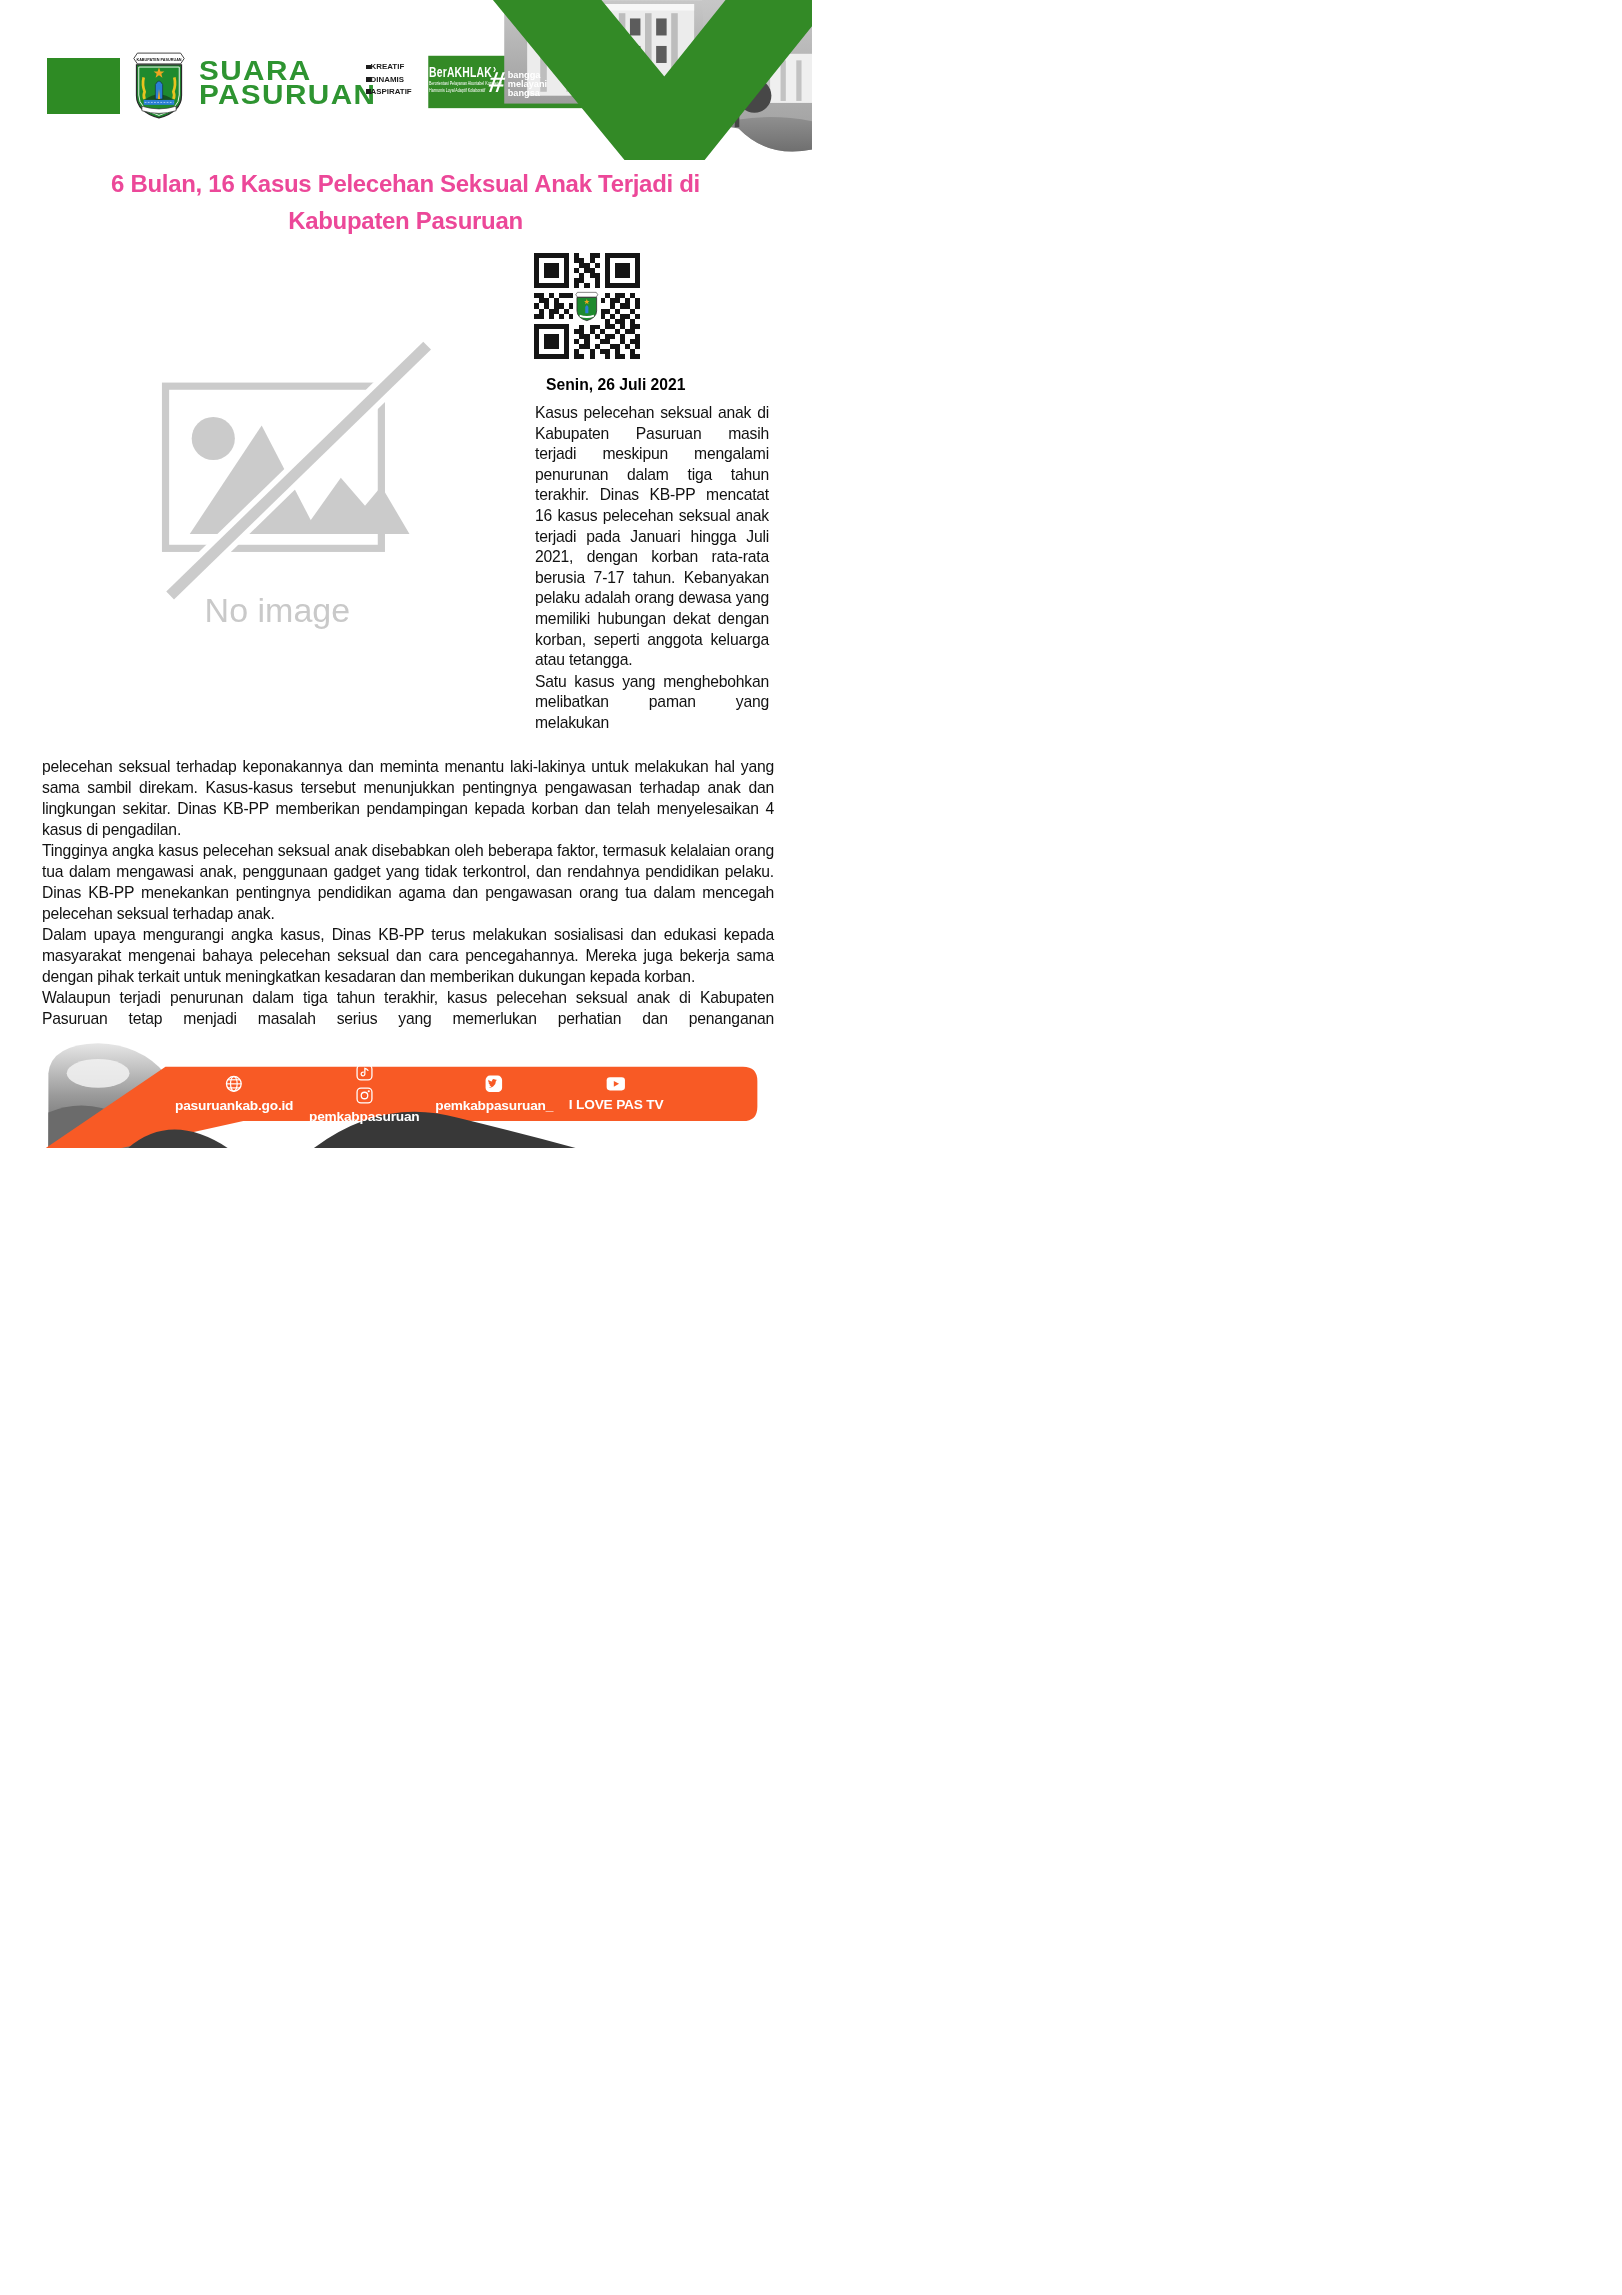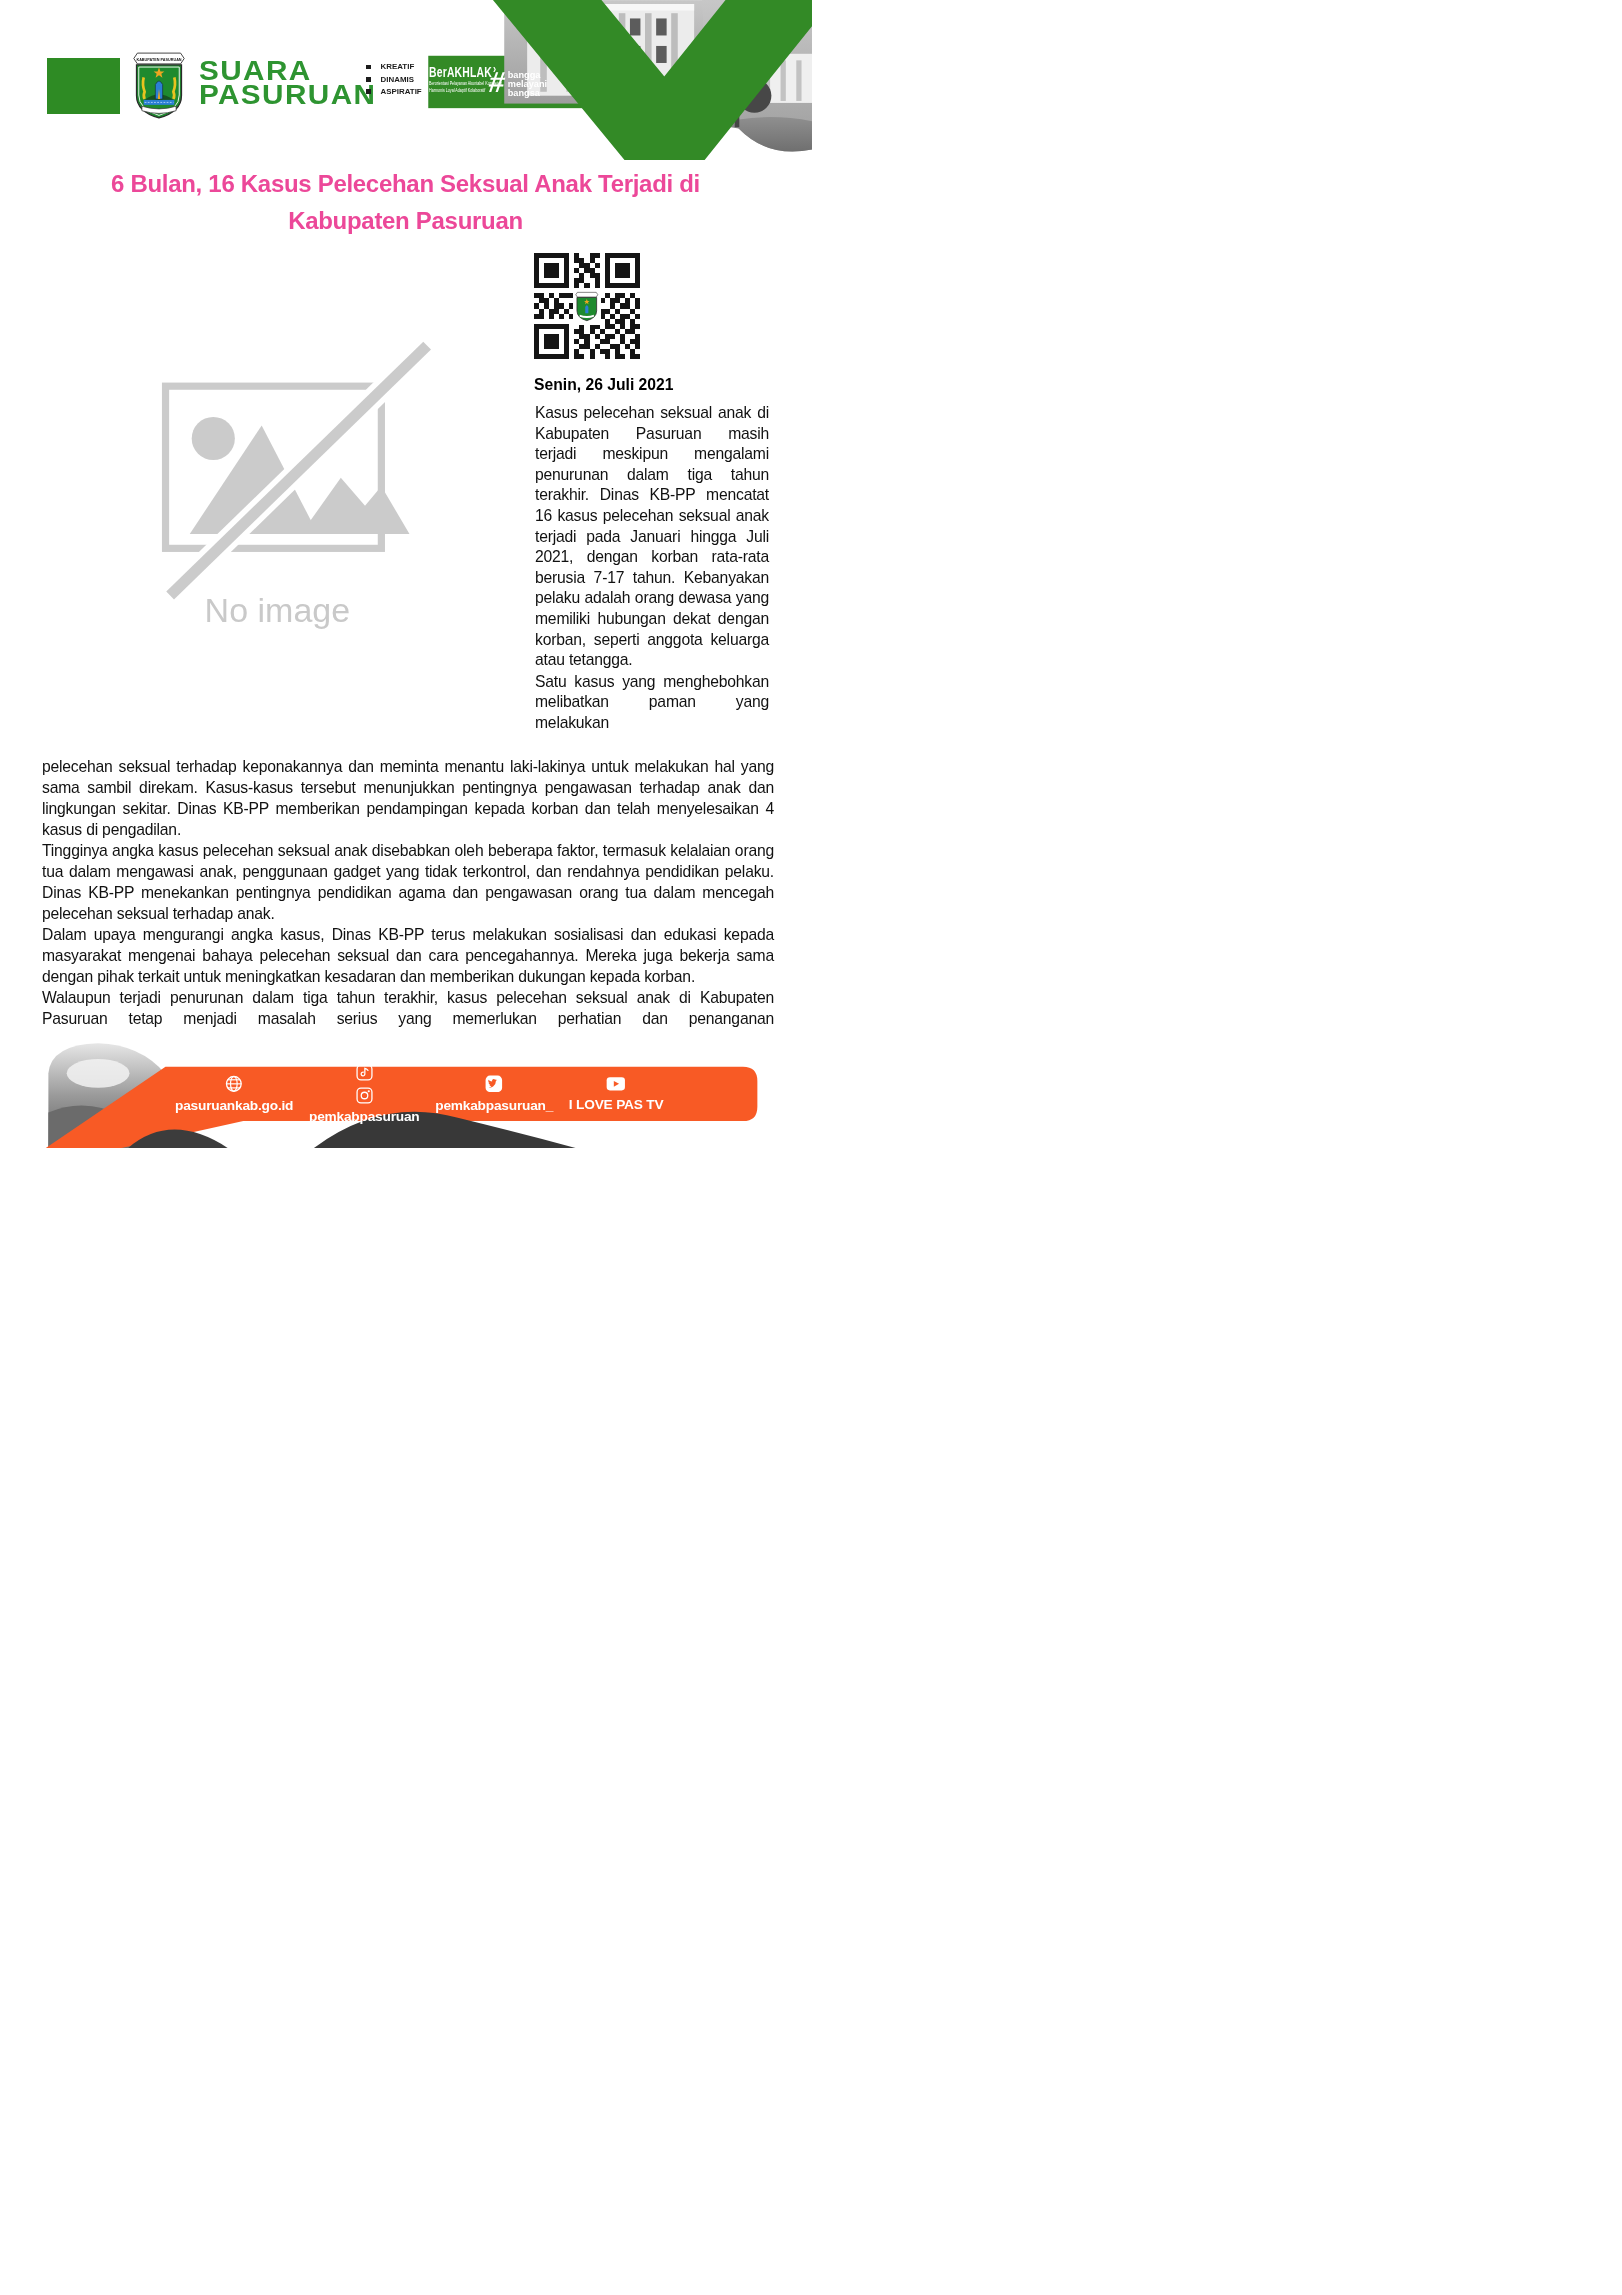--- a/index.html
+++ b/index.html
@@ -6,41 +6,41 @@
   .page{position:relative;width:811px;height:1148px;background:#fff;overflow:hidden;
         font-family:"Liberation Sans",sans-serif;color:#111;padding-left:38px;}
   .abs{position:absolute;}
 
   
   .green-rect{left:47px;top:58px;width:73px;height:56px;background:#2E8B24;}
   .crest{left:132px;top:52px;width:54px;height:67px;}
   .brand{left:199px;top:59px;color:#2E9431;font-weight:bold;transform:scaleX(1.08);transform-origin:left top;}
   .brand-line{font-size:27.5px;line-height:24px;letter-spacing:1.3px;white-space:nowrap;}
   .taglines{left:366px;top:62px;font-size:7.9px;font-weight:bold;color:#1c1c1c;}
-  .tagline-row{display:flex;align-items:center;gap:10px;height:9.8px;margin-bottom:2.6px;}
+  .tagline-row{display:flex;align-items:center;gap:0;height:9.8px;margin-bottom:2.6px;}
   .sq{width:4.6px;height:4.6px;background:#1c1c1c;display:inline-block;}
   .hero{left:406px;top:0;width:406px;height:160px;}
   .berakhlak{left:429px;top:64px;width:118px;color:#fff;}
   .ba-title{font-size:14.4px;font-weight:bold;transform:scaleX(.72);transform-origin:left;white-space:nowrap;letter-spacing:0.3px;}
   .ba-title .chev{font-size:13px;position:relative;top:-3.9px;left:1.3px;}
   .ba-sub{font-size:4.6px;transform:scaleX(.8);transform-origin:left;white-space:nowrap;margin-top:1.3px;}
   .bangga{left:489px;top:69px;display:flex;color:#fff;align-items:flex-start;}
   .hash{font-size:29px;font-weight:bold;line-height:26px;transform:skewX(-8deg);}
   .bangga-lines{margin-left:2.6px;font-weight:bold;font-size:9.2px;line-height:8.8px;margin-top:2px;}
 
   
   .title{left:0;top:165px;width:811px;text-align:center;font-weight:bold;
          font-size:24px;line-height:37px;color:#ec4899;letter-spacing:-0.3px;}
   .qr-wrap{left:534px;top:253px;width:106px;height:106px;}
   .qr-grid{display:grid;grid-template-columns:repeat(21,1fr);grid-template-rows:repeat(21,1fr);
            width:106px;height:106px;}
   .qr-grid .on{background:#141414;}
   .qr-crest{position:absolute;left:39px;top:35px;width:27.5px;height:37px;background:#fff;
             display:flex;align-items:center;justify-content:center;}
-  .date{left:534px;top:376px;font-size:15.7px;font-weight:bold;color:#000;}
+  .date{left:546px;top:376px;font-size:15.7px;font-weight:bold;color:#000;}
   .colpar{left:534px;top:402px;width:236px;font-size:15.7px;line-height:20.6px;
           text-align:justify;letter-spacing:-0.2px;}
   .colpar p{margin:1px;}
   .colpar p.cont{text-align-last:justify;}
   .fullpars{left:42px;top:756px;width:732px;font-size:15.7px;line-height:21px;
             text-align:justify;letter-spacing:-0.2px;}
   .fullpars p{margin:0;}
   .fullpars p.cut{text-align-last:justify;}
 
   .figure{left:149px;top:326px;width:296px;height:310px;}

